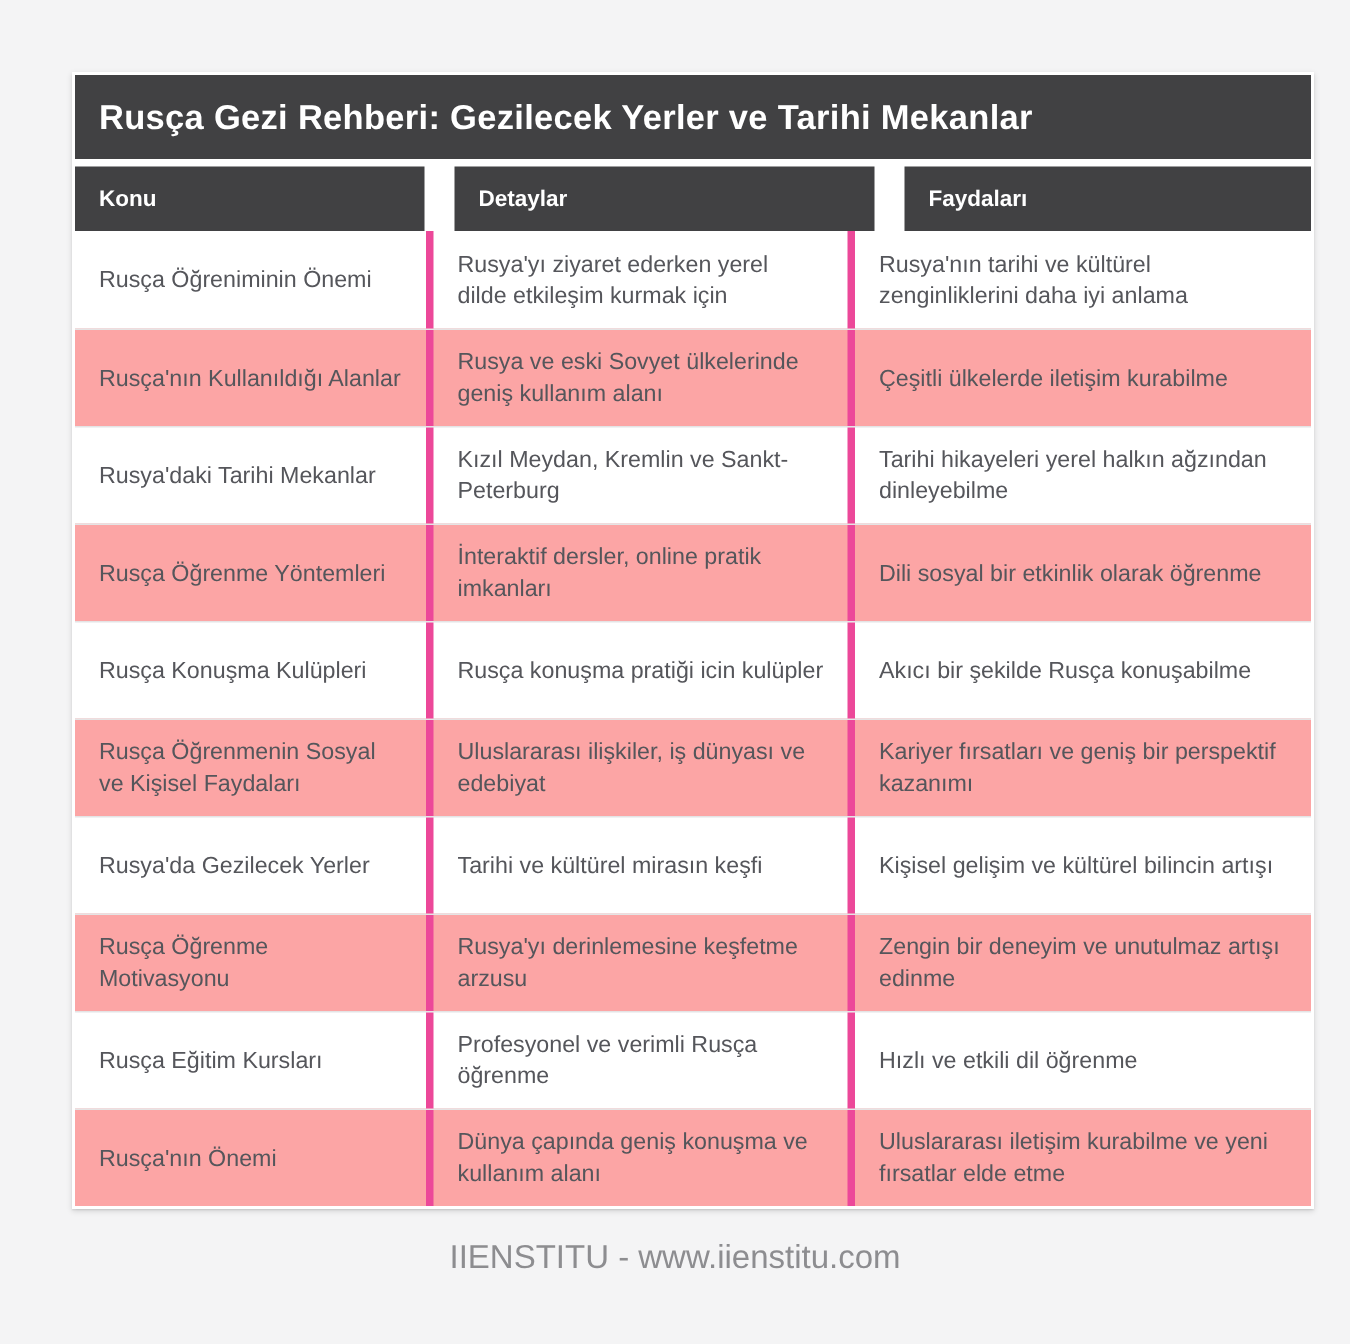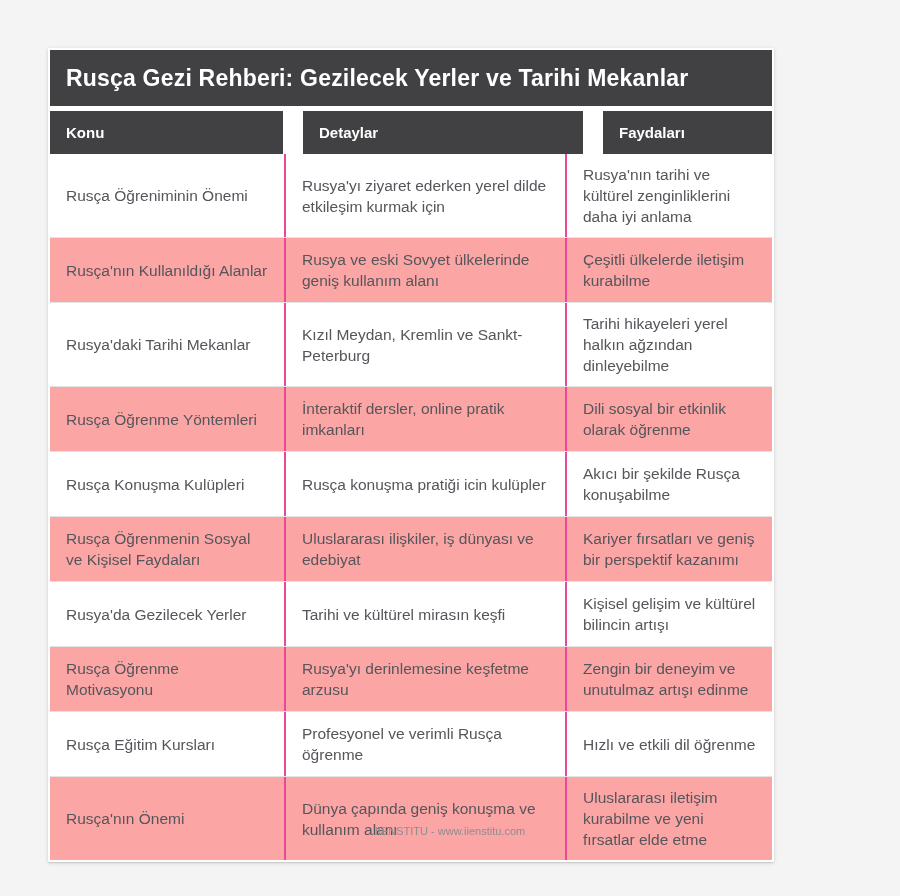--- a/index.html
+++ b/index.html
@@ -6,21 +6,21 @@
   html, body {
     width: 900px; height: 896px;
     background: #f4f4f5;
     font-family: "Liberation Sans", "DejaVu Sans", sans-serif;
     overflow: hidden;
   }
   .page { width: 900px; height: 896px; position: relative; }
   .card {
     position: absolute;
     left: 48px; top: 48px;
-    width: 726px;
+    width: 828px;
     background: #ffffff;
     padding: 2px 2px 2px 2px;
     box-shadow: 0 1px 4px rgba(0,0,0,0.14), 0 1px 1px rgba(0,0,0,0.08);
   }
   .title-bar {
     background: #414143;
     color: #ffffff;
     font-size: 23px;
     font-weight: bold;
     padding: 15px 16px 14px 16px;
@@ -52,28 +52,28 @@
   .tbody .row:first-child { border-top: none; }
   .tbody .row.alt { background: #fca5a5; }
   .cell {
     display: flex;
     align-items: center;
     padding: 10px 16px;
     font-size: 15.5px;
     line-height: 21px;
     color: #55565b;
   }
-  .cell.col-2, .cell.col-3 { border-left: 2px solid #ec4899; }
+  .cell.col-2, .cell.col-3 { border-left: 5px solid #ec4899; }
   .footer {
     position: absolute;
     left: 0; top: 825px;
     width: 900px;
     text-align: center;
     color: #8d8d90;
-    font-size: 11px;
+    font-size: 22px;
   }
 </style>
 </head>
 <body>
 
 <div class="page">
   <div class="card">
 
     <div class="title-bar">Rusça Gezi Rehberi: Gezilecek Yerler ve Tarihi Mekanlar</div>
 

